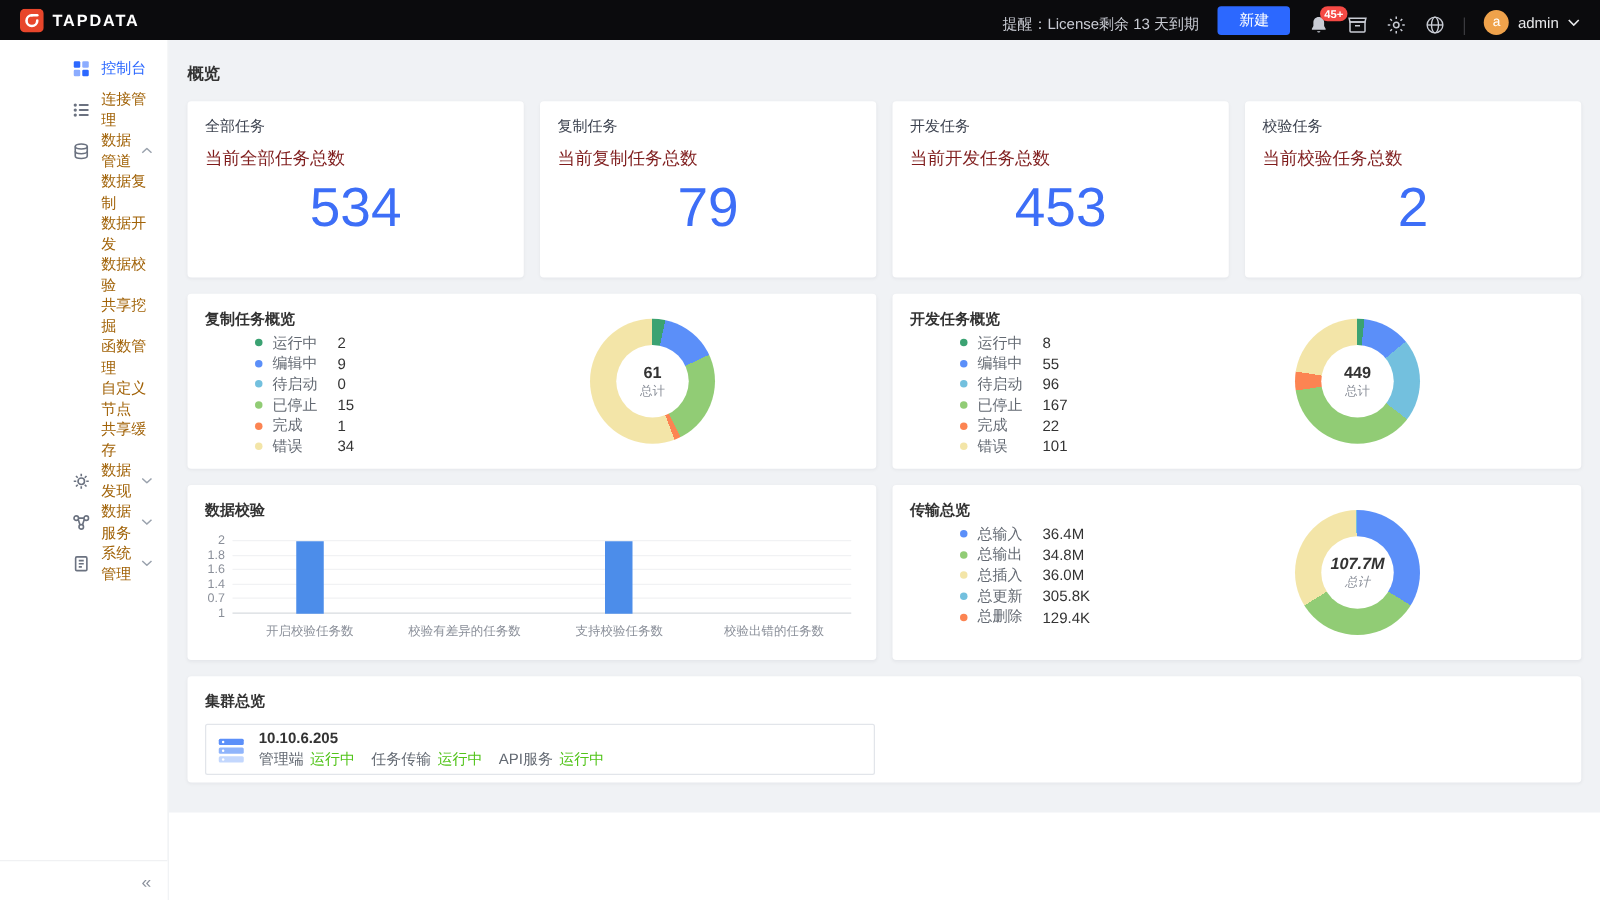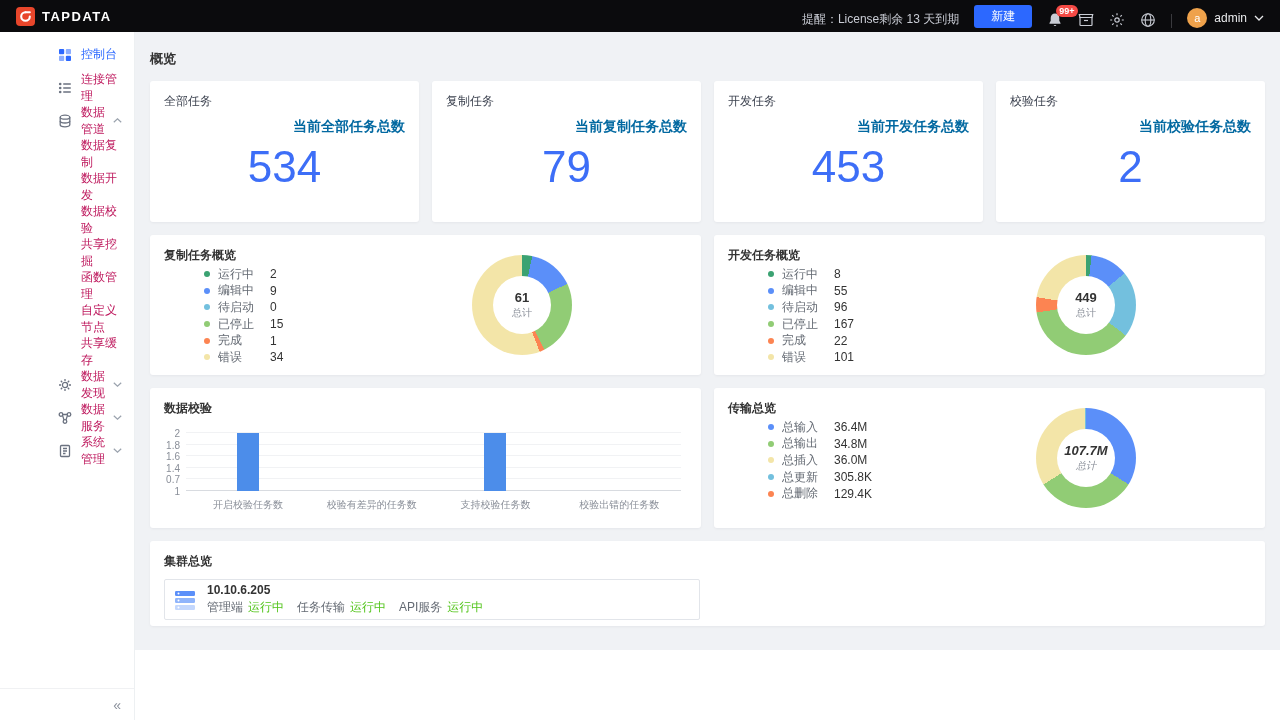--- a/index.html
+++ b/index.html
@@ -14,39 +14,39 @@
   .license { color:#c9ccd4; font-size:12px; }
   .new-btn { background:#2C68FF; border:none; color:#fff; font-size:12px; height:23px; padding:0 17px; border-radius:3px; cursor:pointer; font-family:inherit; }
   .icon-wrap { position:relative; display:flex; align-items:center; color:#c9ccd4; cursor:pointer; }
   .badge { position:absolute; top:-7px; left:9px; background:#F54A45; color:#fff; font-size:9px; line-height:12px; padding:0 3px; border-radius:7px; font-weight:bold; }
   .vdiv { width:1px; height:14px; background:#3a3a3e; }
   .user { display:flex; align-items:center; gap:7px; color:#e8e9eb; font-size:12px; cursor:pointer; }
   .avatar { width:20px; height:20px; border-radius:50%; background:#EFA24B; color:#fff; display:flex; align-items:center; justify-content:center; font-size:11px; }
 
   
   .sidebar { position:absolute; top:32px; left:0; bottom:0; width:135px; background:#fff; border-right:1px solid #edf0f2; padding-top:6px; z-index:10;padding-left:44px; }
-  .side-item { height:33px; display:flex; align-items:center; padding:0 12px 0 14px; font-size:12px; color:#be185d; cursor:pointer; }
+  .side-item { height:33px; display:flex; align-items:center; padding:0 12px 0 14px; font-size:12px; color:#a16207; cursor:pointer; }
   .side-item .s-icon { width:14px; height:14px; margin-right:9px; color:#6b7280; display:flex; flex:none; }
   .side-item.active { color:#2C68FF; }
   .side-item.active .s-icon { color:#2C68FF; }
   .side-sub { padding-left:37px; }
   .chev { margin-left:auto; color:#9aa2ad; display:flex; }
   .chev.up svg { transform:rotate(180deg); }
   .sidebar-footer { position:absolute; bottom:0; left:0; right:0; height:32px; border-top:1px solid #f0f1f3; display:flex; align-items:center; justify-content:flex-end; padding-right:13px; color:#8b919c; font-size:14px; cursor:pointer; background:#fff; }
 
   
   .main { position:absolute; left:135px; top:32px; right:0; bottom:0; background:#fff; overflow:hidden; }
   .content { background:#f0f2f5; height:618px; padding:10px 15px; }
   .page-title { font-size:13px; font-weight:bold; color:#333; margin:8px 0 13px 0; }
   .card { background:#fff; border-radius:3px; box-shadow:0 1px 3px rgba(15,23,42,.05); }
 
   .stats-row { display:grid; grid-template-columns:repeat(4,1fr); gap:13px;border-radius:10px; }
   .stat-card { height:141px; padding:12px 14px; }
   .stat-cat { font-size:12px; color:#3d4350; }
-  .stat-title { text-align:right; margin-top:8px; font-size:14px; font-weight:700; color:#0369a1; }
+  .stat-title { text-align:left; margin-top:8px; font-size:14px; font-weight:400; color:#7f1d1d; }
   .stat-value { text-align:center; margin-top:6px; font-size:44px; color:#3D6EF7; line-height:1.15; }
 
   .two-col { display:grid; grid-template-columns:1fr 1fr; gap:13px; margin-top:13px; }
   .overview-card, .bar-card { height:140px; padding:12px 14px; position:relative; }
   .card-title { font-size:12px; color:#333; font-weight:600; }
   .legend { position:absolute; left:54px; top:31px; }
   .legend-row { display:flex; align-items:center; height:16.6px; font-size:12px; }
   .dot { width:6px; height:6px; border-radius:50%; margin-right:8px; flex:none; }
   .legend-label { width:52px; color:#646a73; }
   .legend-value { color:#333; }
@@ -88,21 +88,21 @@
     <span class="logo-text">TAPDATA</span>
   </div>
   <div class="topbar-right">
     <span class="license">提醒：License剩余 13 天到期</span>
     <button class="new-btn">新建</button>
     <span class="icon-wrap">
       <svg width="16" height="16" viewBox="0 0 16 16" fill="currentColor">
           <path d="M8 1.5c-2.6 0-4.3 1.9-4.3 4.4v2.9L2.5 11v.8h11V11l-1.2-2.2V5.9c0-2.5-1.7-4.4-4.3-4.4z"></path>
           <path d="M6.6 13a1.5 1.5 0 0 0 2.8 0z"></path>
         </svg>
-      <span class="badge">99+</span>
+      <span class="badge">45+</span>
     </span>
     <span class="icon-wrap">
       <svg width="16" height="16" viewBox="0 0 16 16" fill="none" stroke="currentColor" stroke-width="1.2">
           <path d="M2 5.5h12v7.3a.7.7 0 0 1-.7.7H2.7a.7.7 0 0 1-.7-.7z"></path>
           <path d="M1.3 2.5h13.4l-.7 3H2z"></path>
           <path d="M6 8.5h4"></path>
         </svg>
     </span>
     <span class="icon-wrap">
       <svg width="16" height="16" viewBox="0 0 16 16" fill="none" stroke="currentColor" stroke-width="1.2">

